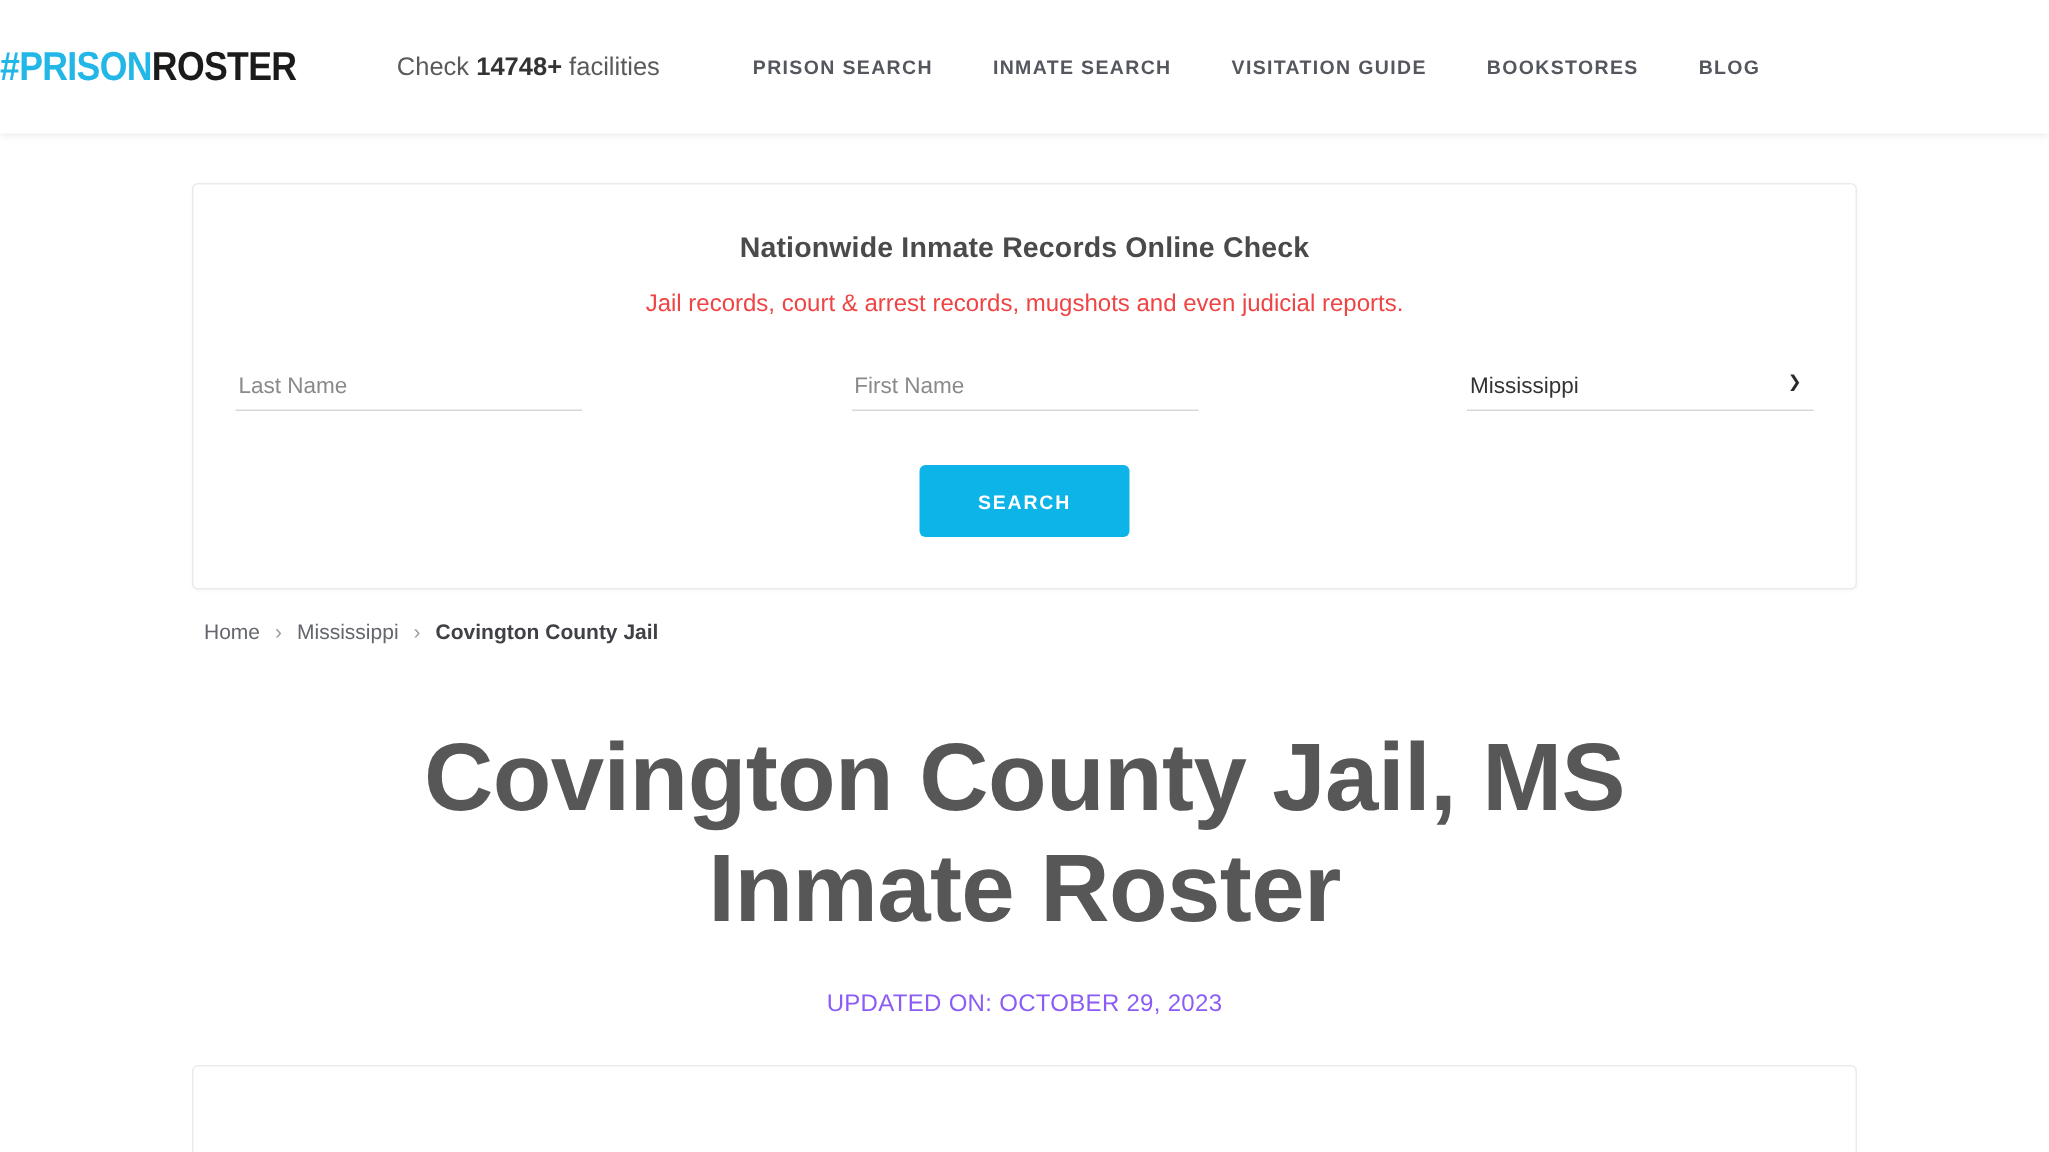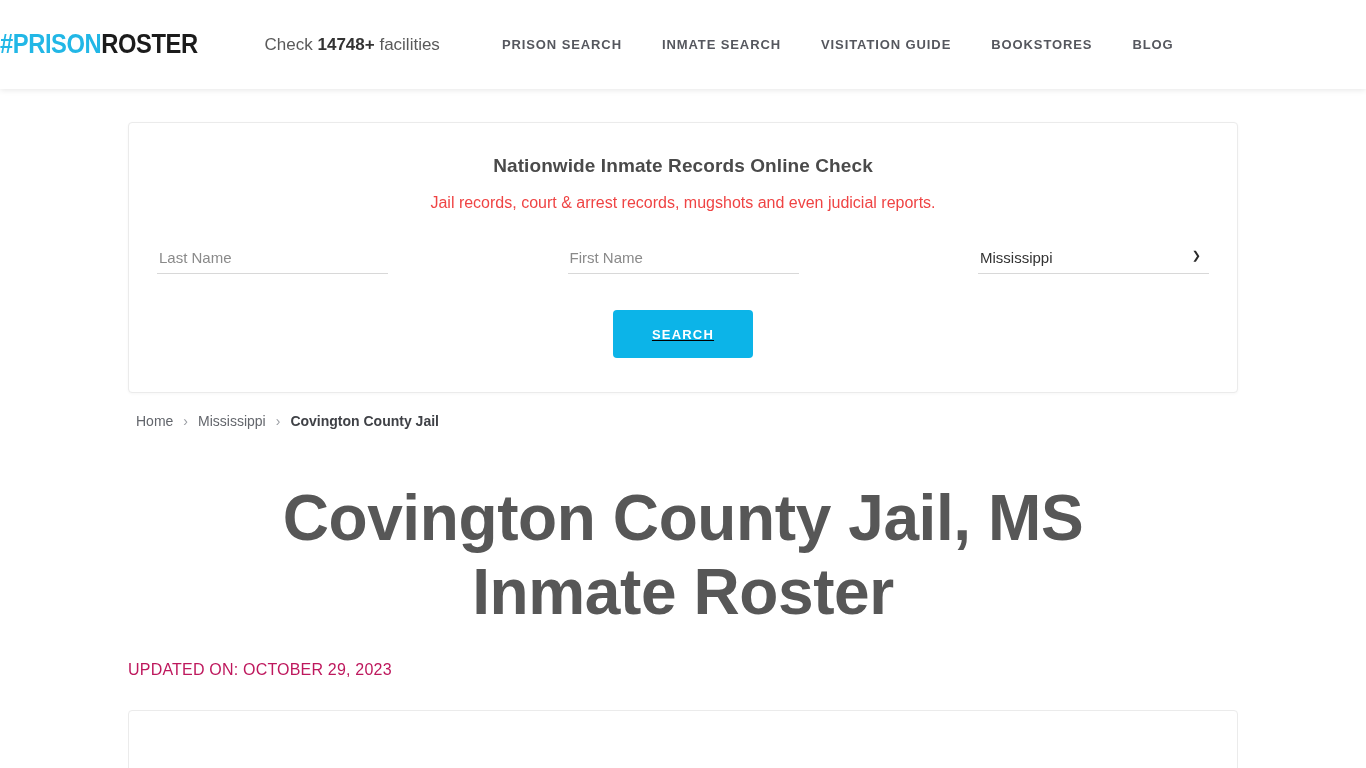--- a/index.html
+++ b/index.html
@@ -147,21 +147,20 @@
     top: 5px;
     pointer-events: none;
     color: #2b2b2b;
     font-size: 11px;
     line-height: 1;
   }
   .search-btn-row {
     margin-top: 36px;
     display: flex;
     justify-content: center;
-    text-decoration: underline;
   }
   .search-btn {
     background: #0cb4e8;
     border: none;
     border-radius: 4px;
     color: #ffffff;
     font-family: "Liberation Sans", sans-serif;
     font-size: 13px;
     font-weight: 700;
     letter-spacing: 1.2px;
@@ -201,23 +200,23 @@
     max-width: 900px;
     text-align: center;
     font-size: 64px;
     line-height: 1.16;
     font-weight: 700;
     color: #575757;
     letter-spacing: -0.4px;
   }
   .updated-on {
     margin-top: 32px;
-    text-align: left;
+    text-align: center;
     font-size: 16px;
-    color: #be185d;
+    color: #8b5cf6;
     letter-spacing: 0.2px;
   }
 
   
   .content-card {
     margin-top: 31px;
     border: 1px solid #ebebeb;
     border-radius: 4px;
     background: #ffffff;
     height: 200px;

